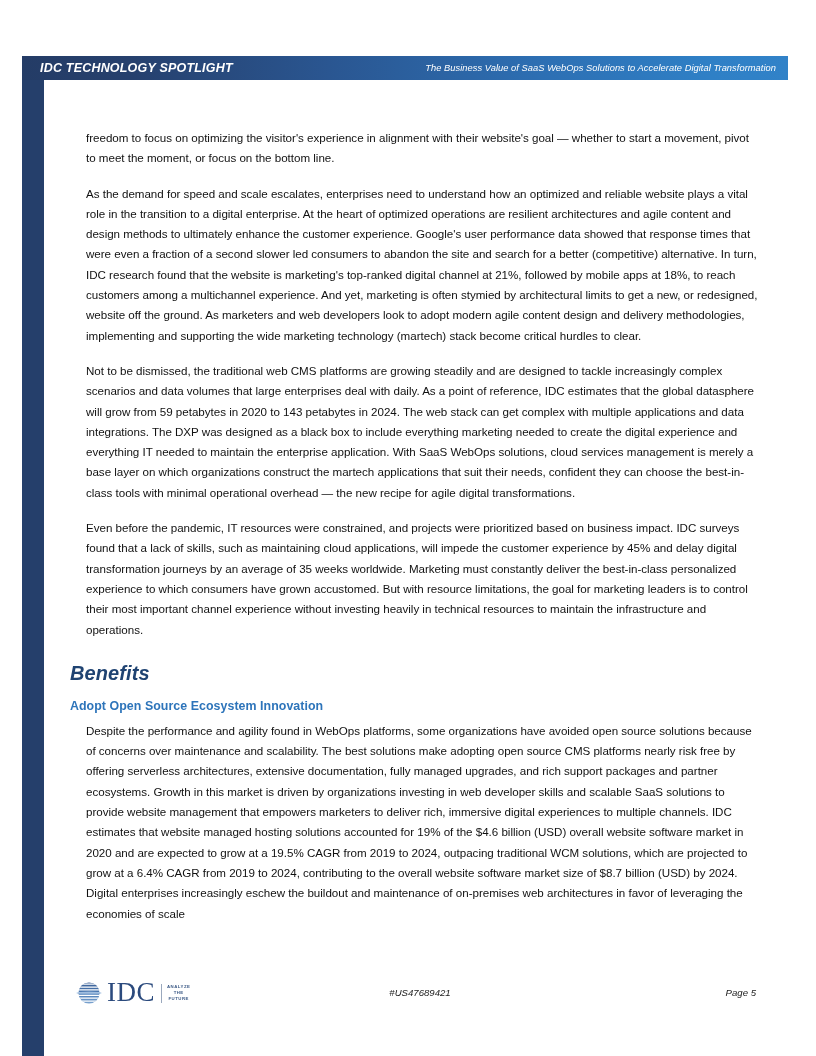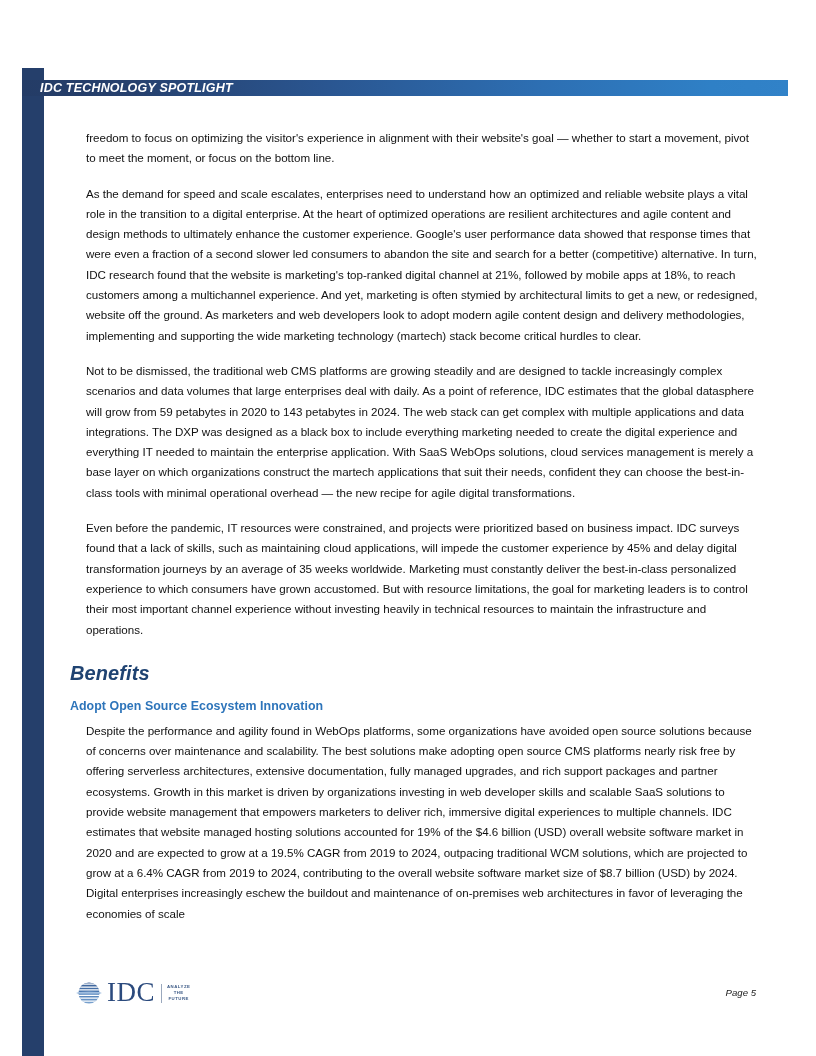--- a/index.html
+++ b/index.html
@@ -36,23 +36,23 @@
     top: 96px;
     width: 4px;
     height: 960px;
     background: #ffffff;
   }
 
   
   .header-banner {
     position: absolute;
     left: 22px;
-    top: 80px;
+    top: 56px;
     width: 766px;
-    height: 16px;
+    height: 24px;
     background: linear-gradient(to right, #243c66 0%, #26406d 14%, #2a5691 40%, #2d6fb3 68%, #2f80c6 90%, #3182c8 100%);
     display: flex;
     align-items: center;
     box-sizing: border-box;
   }
   .header-title {
     position: absolute;
     left: 18px;
     color: #ffffff;
     font-size: 12.5px;
@@ -173,20 +173,21 @@
 </head>
 <body>
 
 <div class="page">
 
   <div class="left-rail"></div>
   <div class="left-rail-inner-gap"></div>
 
   <div class="header-banner">
     <span class="header-title">IDC TECHNOLOGY SPOTLIGHT</span>
+    <span class="header-subtitle">The Business Value of SaaS WebOps Solutions to Accelerate Digital Transformation</span>
   </div>
 
   <div class="content">
     <p class="body-para">freedom to focus on optimizing the visitor's experience in alignment with their website's goal — whether to start a movement, pivot to meet the moment, or focus on the bottom line.</p>
     <p class="body-para">As the demand for speed and scale escalates, enterprises need to understand how an optimized and reliable website plays a vital role in the transition to a digital enterprise. At the heart of optimized operations are resilient architectures and agile content and design methods to ultimately enhance the customer experience. Google's user performance data showed that response times that were even a fraction of a second slower led consumers to abandon the site and search for a better (competitive) alternative. In turn, IDC research found that the website is marketing's top-ranked digital channel at 21%, followed by mobile apps at 18%, to reach customers among a multichannel experience. And yet, marketing is often stymied by architectural limits to get a new, or redesigned, website off the ground. As marketers and web developers look to adopt modern agile content design and delivery methodologies, implementing and supporting the wide marketing technology (martech) stack become critical hurdles to clear.</p>
     <p class="body-para">Not to be dismissed, the traditional web CMS platforms are growing steadily and are designed to tackle increasingly complex scenarios and data volumes that large enterprises deal with daily. As a point of reference, IDC estimates that the global datasphere will grow from 59 petabytes in 2020 to 143 petabytes in 2024. The web stack can get complex with multiple applications and data integrations. The DXP was designed as a black box to include everything marketing needed to create the digital experience and everything IT needed to maintain the enterprise application. With SaaS WebOps solutions, cloud services management is merely a base layer on which organizations construct the martech applications that suit their needs, confident they can choose the best-in-class tools with minimal operational overhead — the new recipe for agile digital transformations.</p>
     <p class="body-para">Even before the pandemic, IT resources were constrained, and projects were prioritized based on business impact. IDC surveys found that a lack of skills, such as maintaining cloud applications, will impede the customer experience by 45% and delay digital transformation journeys by an average of 35 weeks worldwide. Marketing must constantly deliver the best-in-class personalized experience to which consumers have grown accustomed. But with resource limitations, the goal for marketing leaders is to control their most important channel experience without investing heavily in technical resources to maintain the infrastructure and operations.</p>
 
     <h2 class="section-heading">Benefits</h2>
     <h3 class="sub-heading">Adopt Open Source Ecosystem Innovation</h3>
@@ -222,16 +223,17 @@
         </svg>
       </span>
       <span class="logo-wordmark">IDC</span>
       <span class="logo-divider"></span>
       <span class="logo-tagline">
         <span>ANALYZE</span><br>
         <span>THE</span><br>
         <span>FUTURE</span>
       </span>
     </div>
+    <span class="footer-docid">#US47689421</span>
     <span class="footer-page">Page 5</span>
   </div>
 
 </div>
 
 </body></html>

